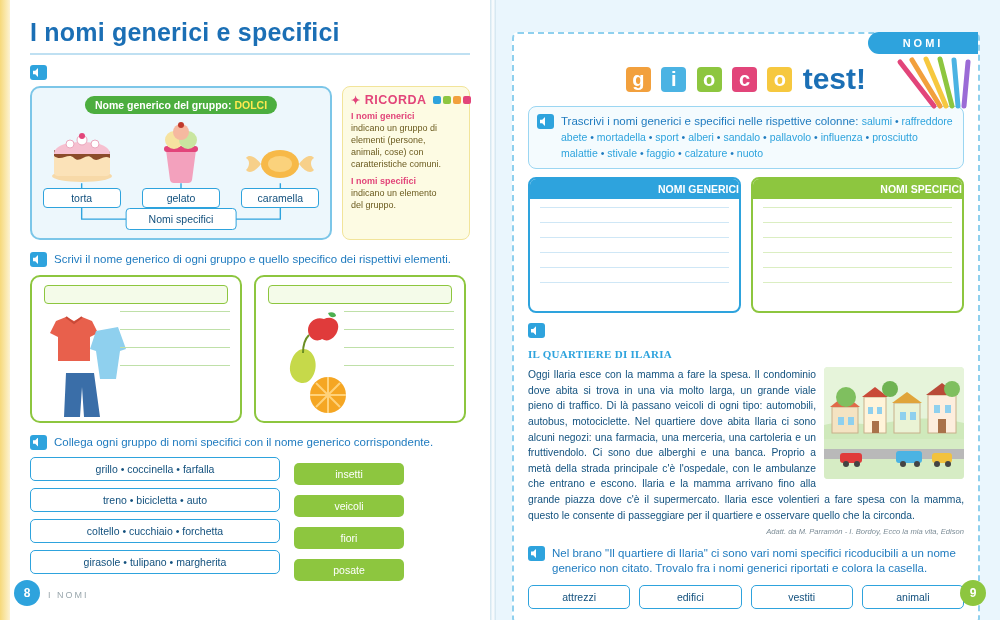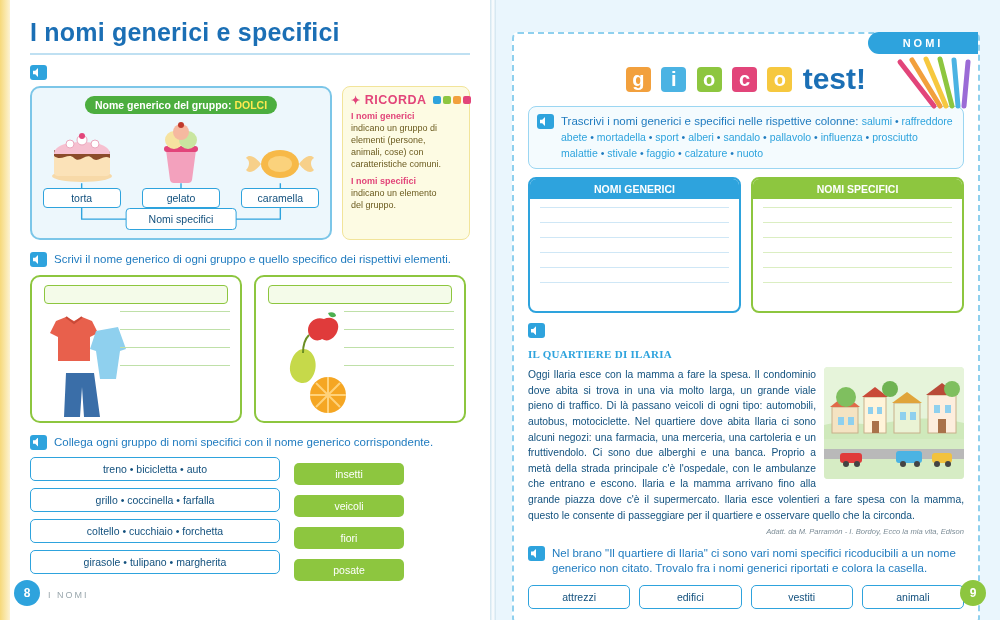--- a/index.html
+++ b/index.html
@@ -136,21 +136,21 @@
     padding:7px 8px;
   }
   .wordlist{font-size:10.5px;line-height:1.5;color:#1f7bbf;}
   .wordlist .w{color:#2ea3dd;}
   .cols{display:flex;gap:10px;margin:8px 14px 0 14px;}
   .col{
     flex:1;border:2px solid #2ea3dd;border-radius:8px;background:#fff;overflow:hidden;
   }
   .col.green{border-color:#8dc63f;}
   .colhead{
-    background:#2ea3dd;color:#fff;font-size:10.5px;text-align:center;padding:4px 0;font-weight:bold;
+    background:#2ea3dd;color:#fff;font-size:10.5px;text-align:right;padding:4px 0;font-weight:bold;
   }
   .col.green .colhead{background:#8dc63f;}
   .colbody{height:96px;padding:8px 10px;}
   .colbody .ln{height:1px;background:#cfe7f6;margin-bottom:14px;}
   .col.green .colbody .ln{background:#dbeec2;}
 
   .brano{
     margin:8px 14px 0 14px;font-size:10.3px;line-height:1.52;color:#13527f;
     position:relative;
   }
@@ -306,22 +306,22 @@
       </div>
     </div>
 
     <div class="ex3">
       <div class="instr">
         <span class="spk"></span>
         <span>Collega ogni gruppo di nomi specifici con il nome generico corrispondente.</span>
       </div>
       <div class="match">
         <div class="mleft">
+          <div class="mrow">grillo • coccinella • farfalla</div>
           <div class="mrow">treno • bicicletta • auto</div>
-          <div class="mrow">grillo • coccinella • farfalla</div>
           <div class="mrow">coltello • cucchiaio • forchetta</div>
           <div class="mrow">girasole • tulipano • margherita</div>
         </div>
         <div class="mright">
           <div class="mtag">insetti</div>
           <div class="mtag">veicoli</div>
           <div class="mtag">fiori</div>
           <div class="mtag">posate</div>
         </div>
       </div>

